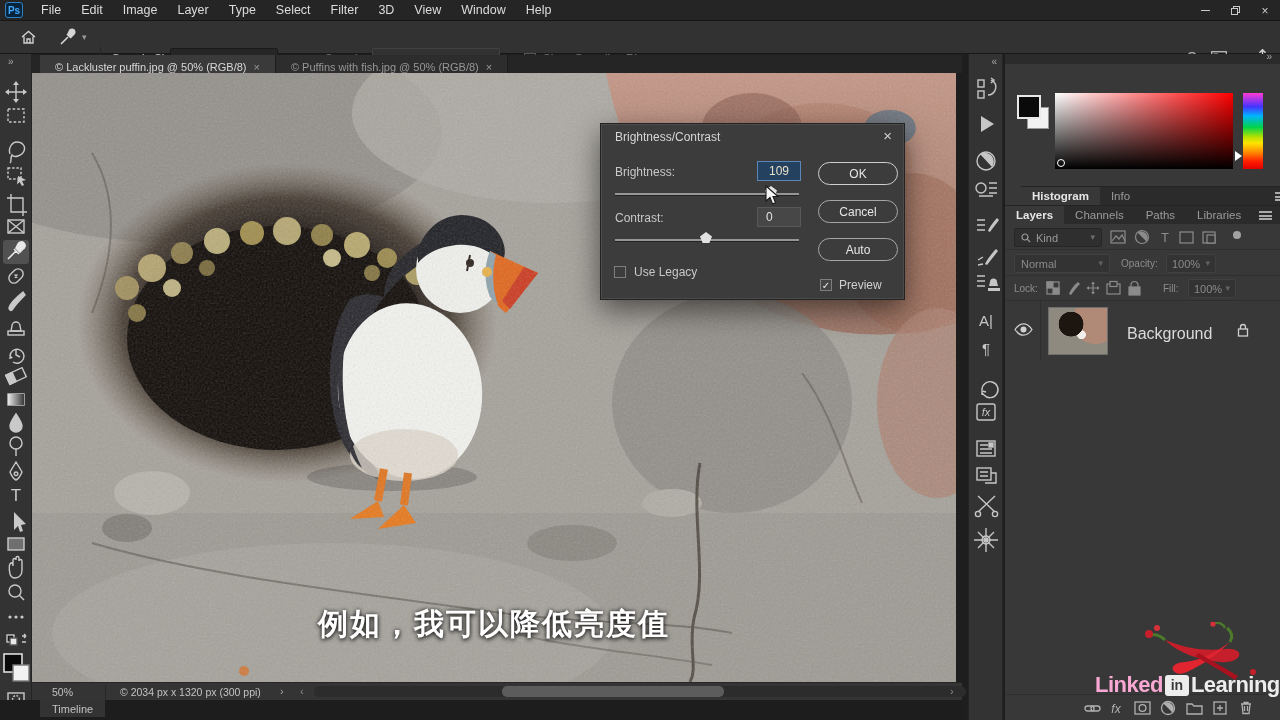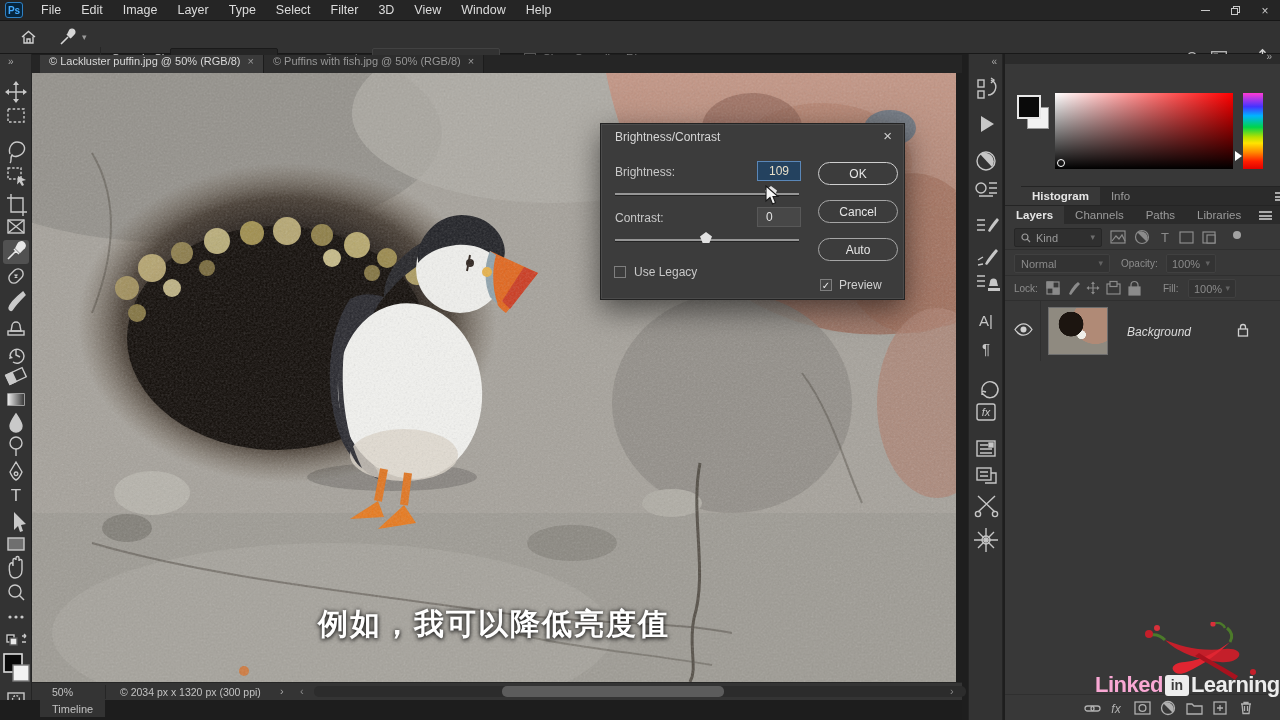--- a/index.html
+++ b/index.html
@@ -26,21 +26,21 @@
                display:flex;align-items:center;justify-content:space-between;padding:0 7px;height:21px}
   .select-dim{background:#323232;border:1px solid #424242;border-radius:2px;color:#7a7a7a;font-size:11.5px;
               display:flex;align-items:center;justify-content:space-between;padding:0 7px;height:21px}
   .caret{font-size:9px;color:#9a9a9a;line-height:1}
   .checkbox{width:12px;height:12px;border:1px solid #7e7e7e;background:transparent;display:flex;align-items:center;justify-content:center;
             font-size:10px;font-weight:bold;color:#eee}
   .checkbox.dim{border-color:#555}
   .checkbox.checked{background:#444}
   
   .tabbar{left:32px;top:55px;width:930px;height:18px;background:#252525;display:flex;align-items:stretch}
-  .doctab{display:flex;align-items:flex-start;gap:7px;padding:0 9px;font-size:11px;white-space:nowrap;border-right:1px solid #1c1c1c}
+  .doctab{display:flex;align-items:flex-end;gap:7px;padding:0 15px;font-size:11px;white-space:nowrap;border-right:1px solid #1c1c1c}
   .doctab.active{background:#3a3a3a;color:#d9d9d9}
   .doctab.inactive{background:#2d2d2d;color:#969696}
   .doctab .x{font-size:11px;color:#9a9a9a}
   
   .ptabbar{background:#2b2b2b;display:flex;align-items:stretch}
   .ptab{padding:3px 11px 4px;font-size:11.5px;color:#9b9b9b;white-space:nowrap}
   .ptab.active{background:#383838;color:#e6e6e6;font-weight:bold}
   .hamburger{width:13px;height:9px;border-top:2px solid #aaa;border-bottom:2px solid #aaa;position:relative}
   .hamburger::after{content:"";position:absolute;left:0;top:1.5px;width:13px;border-top:2px solid #aaa}
   .rowlabel{font-size:10px;color:#8d8d8d}
@@ -543,21 +543,21 @@
         <svg class="abs" style="left:9px;top:22px" width="19" height="13" viewBox="0 0 19 13">
           <path d="M1 6.5 C4 2 8 0.8 9.5 0.8 C11 0.8 15 2 18 6.5 C15 11 11 12.2 9.5 12.2 C8 12.2 4 11 1 6.5 Z" fill="none" stroke="#d0d0d0" stroke-width="1.3"></path>
           <circle cx="9.5" cy="6.5" r="3" fill="#d0d0d0"></circle>
         </svg>
       </div>
       <div class="abs" style="left:43px;top:6px;width:60px;height:48px;border:1px solid #6e6e6e;
            background-color:#8f8a80;
            background-image:radial-gradient(circle at 38% 35%, #1c1510 0 26%, rgba(28,21,16,0) 27%),
                             radial-gradient(circle at 56% 58%, #f0efe9 0 10%, rgba(240,239,233,0) 11%),
                             radial-gradient(circle at 80% 28%, #b08a76 0 40%, rgba(176,138,118,0) 41%)"></div>
-      <span class="abs" style="left:122px;top:24px;font-size:12px;font-style:italic;color:#dadada">Background</span>
+      <span class="abs" style="left:122px;top:24px;font-size:16px;color:#dadada">Background</span>
       <svg class="abs" style="left:232px;top:22px" width="12" height="14" viewBox="0 0 12 14">
         <rect x="1.5" y="6" width="9" height="7" fill="none" stroke="#cfcfcf" stroke-width="1.3"></rect>
         <path d="M3.5 6 V4 a2.5 2.5 0 0 1 5 0 V6" fill="none" stroke="#cfcfcf" stroke-width="1.3"></path>
       </svg>
     </div>
 
     <div class="abs" style="left:0;top:640px;width:275px;height:26px;border-top:1px solid #2f2f2f">
       <svg class="abs" style="left:78px;top:4px" width="190" height="18" viewBox="0 0 190 18">
         <g stroke="#b0b0b0" fill="none" stroke-width="1.3">
           <g>

